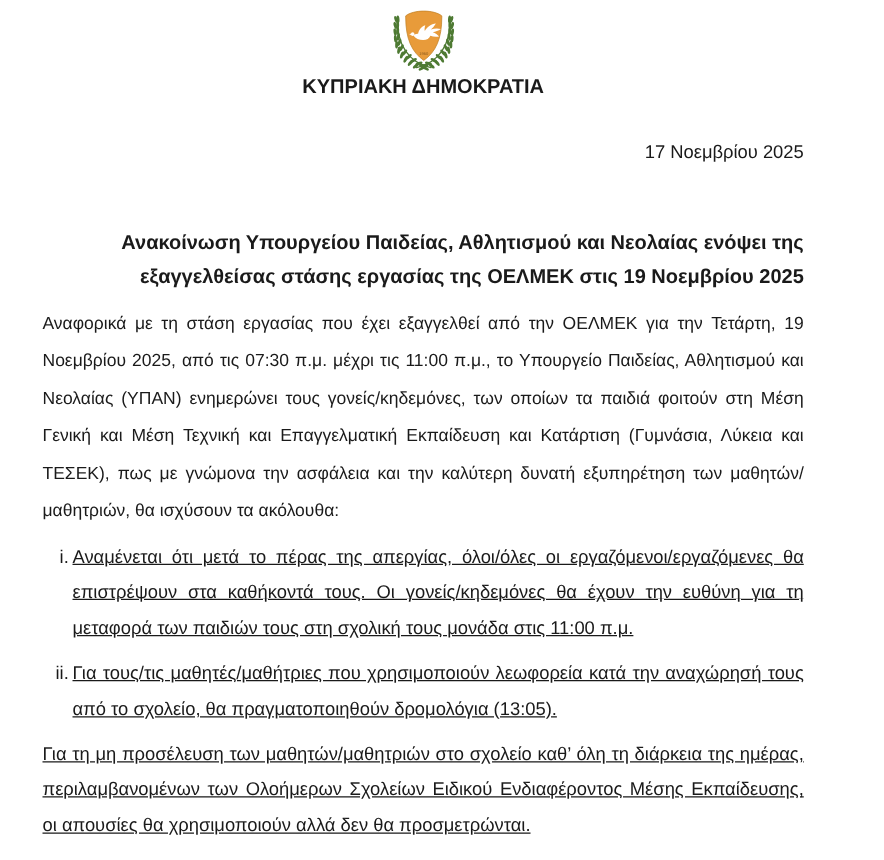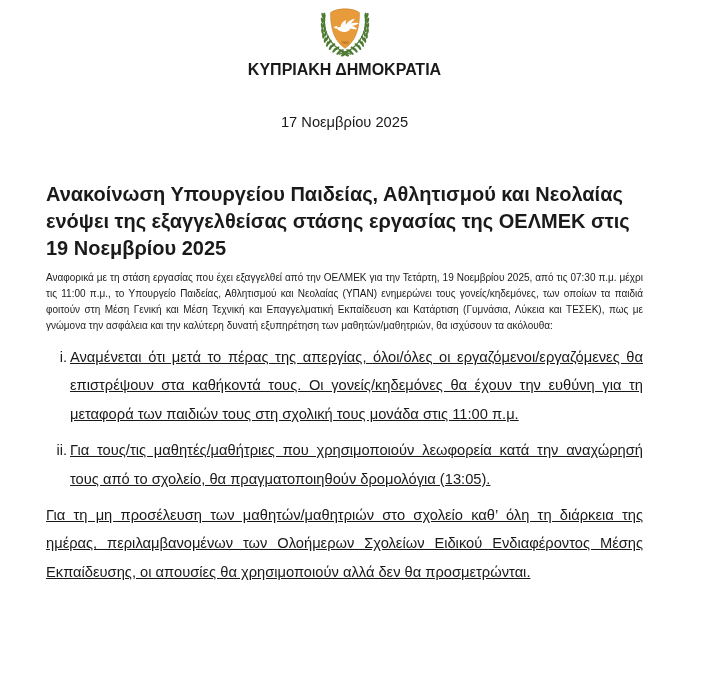--- a/index.html
+++ b/index.html
@@ -2,39 +2,39 @@
 <html lang="el" style="--shield: #E89B3A; --shield-outline: #c07f22; --branch: #4E7A33; --dove: #ffffff;"><head>
 <meta charset="utf-8">
 <style>
   html, body { margin: 0; padding: 0; background: #ffffff; }
   body {
     width: 707px; height: 688px; overflow: hidden;
     font-family: "Liberation Sans", sans-serif;
     color: #1a1a1a;
     -webkit-font-smoothing: antialiased;
   }
-  .doc { padding: 5px 64px 0 46px; box-sizing: border-box; width: 707px; height: 688px; }
+  .doc { padding: 5px 64px 0 34px; box-sizing: border-box; width: 707px; height: 688px; }
 
   .emblem { display: block; margin: 0 auto 1px; width: 58px; height: 52px; }
   .emblem .stem { fill: none; stroke: var(--branch, #4e7a33); stroke-width: 1.1; stroke-linecap: round; }
   .emblem .leaf { fill: var(--branch, #4e7a33); }
 
   .header { text-align: center; font-weight: bold; font-size: 16px; line-height: 23px; }
 
-  .date-line { text-align: center; font-size: 14.7px; line-height: 22px; margin-top: 30px; }
+  .date-line { text-align: right; font-size: 14.7px; line-height: 22px; margin-top: 30px; }
 
   .doc-title {
-    text-align: left; font-weight: bold;
-    font-size: 20px; line-height: 27px; margin-top: 48px;
+    text-align: right; font-weight: bold;
+    font-size: 16px; line-height: 27px; margin-top: 48px;
   }
 
   .intro {
     margin: 8px 0 0 0;
     text-align: justify;
-    font-size: 10px; line-height: 16px;
+    font-size: 14px; line-height: 30px;
   }
 
   .provisions { margin-top: 9px; }
   .item { display: flex; margin-bottom: 8px; font-size: 14.7px; line-height: 28.4px; }
   .item .marker { flex: 0 0 24px; text-align: right; padding-right: 3px; box-sizing: border-box; }
   .item .text { flex: 1; text-align: justify; text-decoration: underline; }
 </style>
 </head>
 <body>
 

